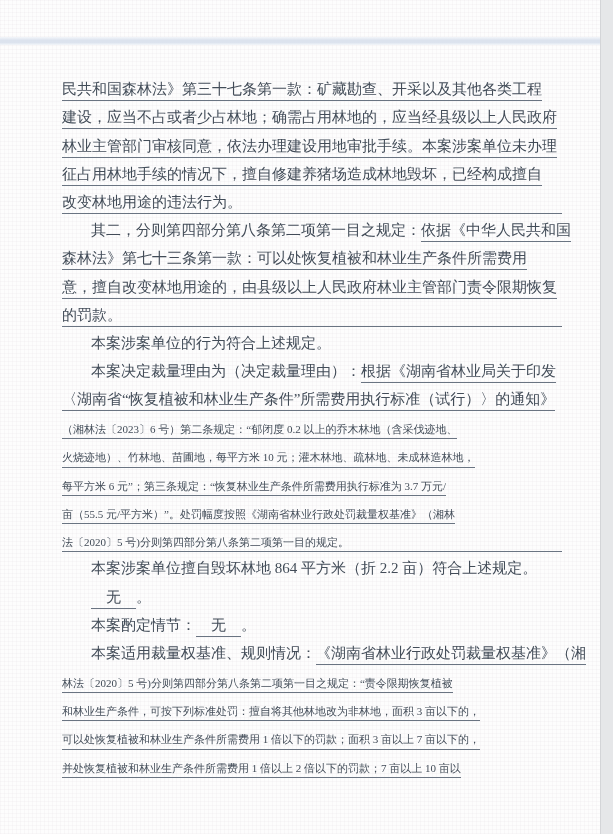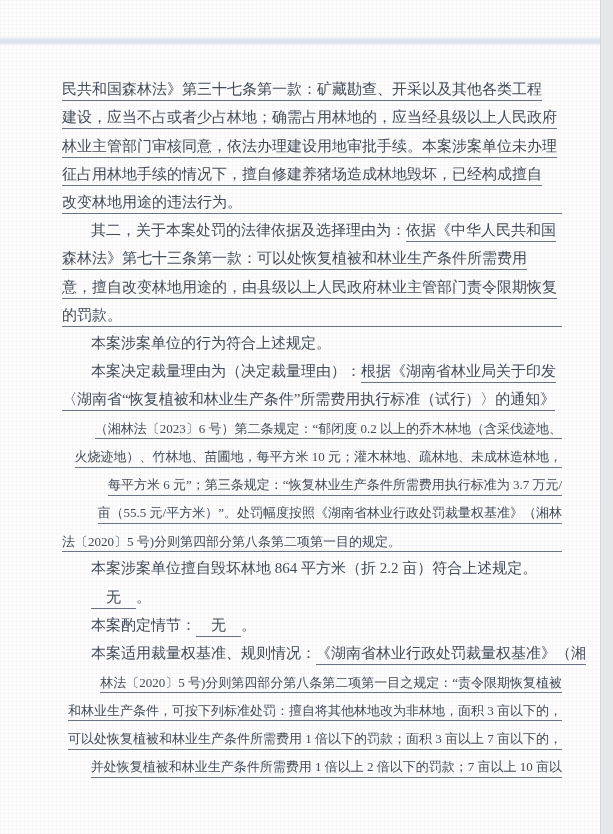--- a/index.html
+++ b/index.html
@@ -37,21 +37,21 @@
   .doc {
     position: absolute; left: 62px; top: 28px; width: 500px;
   }
   .line {
     display: flex; align-items: flex-end;
     height: 28.2px;
     font-size: 15px;
     color: var(--text-color, #424c58);
     white-space: pre;
   }
-  .line.small { font-size: 13px; justify-content: flex-end; }
+  .line.small { font-size: 11px; }
   .line.indent { padding-left: 29px; }
   .seg { padding-bottom: 3px; line-height: 1.2; }
   .seg.u {
     padding-bottom: 2px;
     border-bottom: 1px solid var(--u-color, #6a7482);
   }
   .trail {
     flex: 1 1 auto; align-self: flex-end;
     height: 0; border-bottom: 1px solid var(--u-color, #6a7482);
   }
@@ -62,21 +62,21 @@
 <div class="viewer">
   <div class="page-prev"></div>
   <div class="page-gap"></div>
   <div class="page">
     <div class="doc" id="doc-text">
         <div class="line"><span class="seg u">民共和国森林法》第三十七条第一款：矿藏勘查、开采以及其他各类工程</span></div>
         <div class="line"><span class="seg u">建设，应当不占或者少占林地；确需占用林地的，应当经县级以上人民政府</span></div>
         <div class="line"><span class="seg u">林业主管部门审核同意，依法办理建设用地审批手续。本案涉案单位未办理</span></div>
         <div class="line"><span class="seg u">征占用林地手续的情况下，擅自修建养猪场造成林地毁坏，已经构成擅自</span></div>
         <div class="line"><span class="seg u">改变林地用途的违法行为。</span><span class="trail"></span></div>
-        <div class="line indent"><span class="seg">其二，关于本案处罚的法律依据及选择理由为：</span><span class="seg u">依据《中华人民共和国</span></div>
+        <div class="line indent"><span class="seg">其二，分则第四部分第八条第二项第一目之规定：</span><span class="seg u">依据《中华人民共和国</span></div>
         <div class="line"><span class="seg u">森林法》第七十三条第一款：可以处恢复植被和林业生产条件所需费用</span></div>
         <div class="line"><span class="seg u">意，擅自改变林地用途的，由县级以上人民政府林业主管部门责令限期恢复</span></div>
         <div class="line"><span class="seg u">的罚款。</span><span class="trail"></span></div>
         <div class="line indent"><span class="seg">本案涉案单位的行为符合上述规定。</span></div>
         <div class="line indent"><span class="seg">本案决定裁量理由为（决定裁量理由）：</span><span class="seg u">根据《湖南省林业局关于印发</span></div>
         <div class="line"><span class="seg u">〈湖南省“恢复植被和林业生产条件”所需费用执行标准（试行）〉的通知》</span></div>
         <div class="line small"><span class="seg u">（湘林法〔2023〕6 号）第二条规定：“郁闭度 0.2 以上的乔木林地（含采伐迹地、</span></div>
         <div class="line small"><span class="seg u">火烧迹地）、竹林地、苗圃地，每平方米 10 元；灌木林地、疏林地、未成林造林地，</span></div>
         <div class="line small"><span class="seg u">每平方米 6 元”；第三条规定：“恢复林业生产条件所需费用执行标准为 3.7 万元/</span></div>
         <div class="line small"><span class="seg u">亩（55.5 元/平方米）”。处罚幅度按照《湖南省林业行政处罚裁量权基准》（湘林</span></div>

